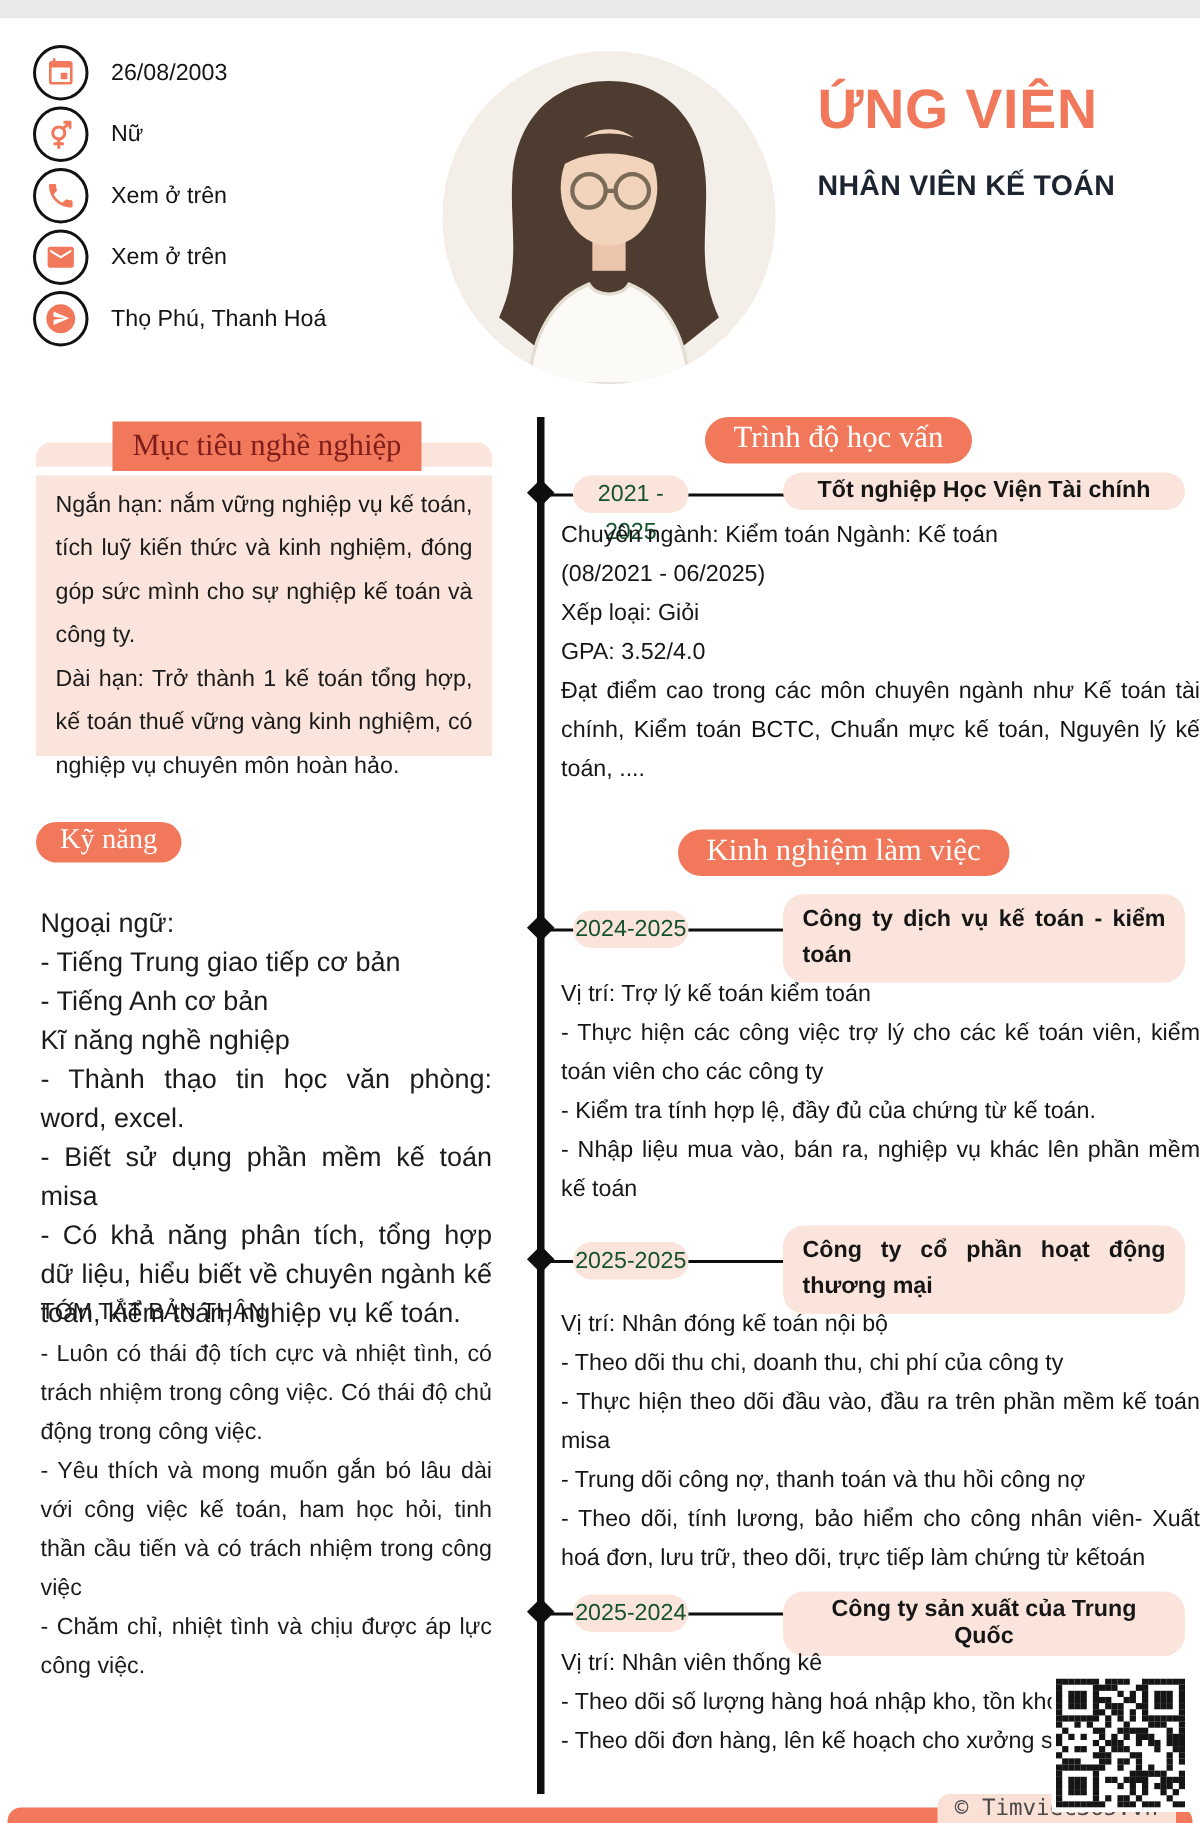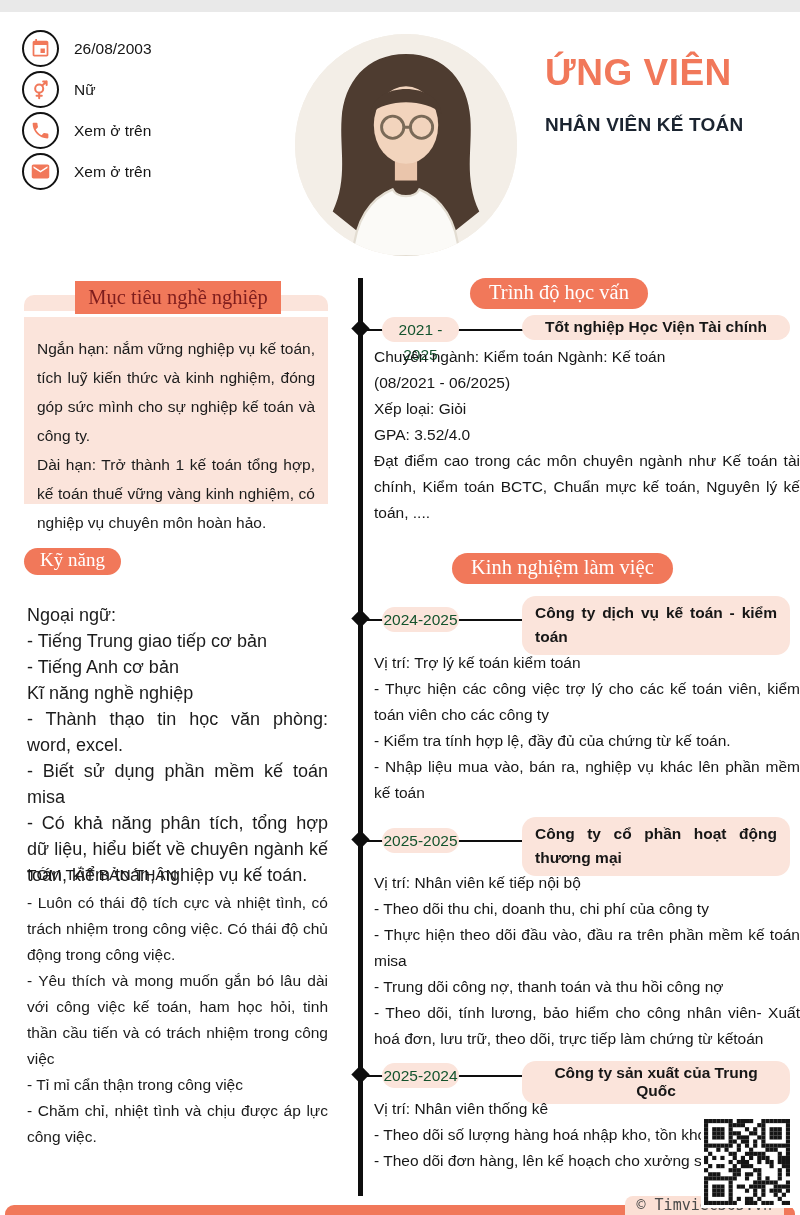--- a/index.html
+++ b/index.html
@@ -31,21 +31,21 @@
   
   .serif{font-family:"Liberation Serif",serif;}
   .head-pill{position:absolute;background:var(--accent);color:#fff;font-family:"Liberation Serif",serif;
     font-size:20.5px;padding:3px 19px 5px;border-radius:17px;white-space:nowrap;}
 
   
   .obj-badge{position:absolute;left:75px;top:269px;width:206px;height:33px;background:var(--accent);
     color:#7f1d1d;font-family:"Liberation Serif",serif;font-size:20.5px;text-align:center;line-height:32px;z-index:2;}
   .obj-strip{position:absolute;left:24px;top:283px;width:304px;height:16px;background:var(--pink);border-radius:10px 10px 0 0;z-index:1;}
   .obj-box{position:absolute;left:24px;top:305px;width:304px;height:187px;background:var(--pink);
-    padding:17px 13px;font-size:15.5px;line-height:29px;text-align:justify;z-index:1;}
+    padding:5px 13px;font-size:15.5px;line-height:29px;text-align:justify;z-index:1;}
   .skills-pill{position:absolute;left:24px;top:536px;background:var(--accent);color:#fff;
     font-family:"Liberation Serif",serif;font-size:19px;padding:1px 16px 4px;border-radius:15px;}
   .skills-text{position:absolute;left:27px;top:590px;width:301px;font-size:18px;line-height:26px;}
   .skills-text div{text-align:justify;}
   .summary{position:absolute;left:27px;top:850px;width:301px;font-size:15.5px;line-height:26px;}
   .summary .sum-head{margin-bottom:2px;}
   .summary div.par{text-align:justify;}
 
   
   .tl-line{position:absolute;left:358px;top:266px;width:5px;height:918px;background:#0e0e0e;}
@@ -103,20 +103,29 @@
       <span class="contact-text">Xem ở trên</span>
     </div>
     <div class="contact-row">
       <span class="icon-circle">
         <svg viewBox="0 0 24 24">
             <path fill="#F1785A" d="M20 4H4c-1.1 0-1.99.9-1.99 2L2 18c0 1.1.9 2 2 2h16c1.1 0 2-.9 2-2V6c0-1.1-.9-2-2-2zm0 4l-8 5-8-5V6l8 5 8-5v2z"></path>
           </svg>
       </span>
       <span class="contact-text">Xem ở trên</span>
     </div>
+    <div class="contact-row">
+      <span class="icon-circle">
+        <svg viewBox="0 0 24 24">
+          <circle cx="12" cy="12" r="11" fill="#F1785A"></circle>
+          <path fill="#ffffff" d="M6.5 16.8 L18.5 11.6 6.5 6.5 6.49 10.5 l8.6 1.1 -8.6 1.1z"></path>
+        </svg>
+      </span>
+      <span class="contact-text">Thọ Phú, Thanh Hoá</span>
+    </div>
   </div>
 
   <div class="photo">
     <svg viewBox="0 0 100 100">
       <rect width="100" height="100" fill="#f3eee7"></rect>
       <path d="M50 9c-18 0-28 13-29 29-1 14 3 27-4 42l20 16h26l20-16c-7-15-3-28-4-42C78 22 68 9 50 9z" fill="#4e3c30"></path>
       <rect x="45" y="54" width="10" height="12" fill="#eac5ab"></rect>
       <ellipse cx="50" cy="41" rx="14.5" ry="17.5" fill="#f2d4bd"></ellipse>
       <path d="M34 36c1-15 31-15 32 0-7-7-25-7-32 0z" fill="#4e3c30"></path>
       <circle cx="44" cy="42" r="5" fill="none" stroke="#7a6a58" stroke-width="1.3"></circle>
@@ -158,21 +167,20 @@
 
   </div>
 
   <div class="summary">
     <div class="sum-head">TÓM TẮT BẢN THÂN</div>
 
       <div class="par">- Luôn có thái độ tích cực và nhiệt tình, có trách nhiệm trong công việc. Có thái độ chủ động trong công việc.</div>
 
       <div class="par">- Yêu thích và mong muốn gắn bó lâu dài với công việc kế toán, ham học hỏi, tinh thần cầu tiến và có trách nhiệm trong công việc</div>
 
-      <div class="par">- Tỉ mỉ cẩn thận trong công việc</div>
 
       <div class="par">- Chăm chỉ, nhiệt tình và chịu được áp lực công việc.</div>
 
   </div>
 
   <div class="tl-line"></div>
 
   <div class="head-pill" style="left:470px;top:266px;">Trình độ học vấn</div>
 
   <div class="entry" style="top:305px;">
@@ -215,21 +223,21 @@
     </div>
   </div>
 
   <div class="entry" style="top:816px;">
     <div class="connector"></div>
     <div class="diamond"></div>
     <div class="date-pill">2025-2025</div>
     <div class="title-pill title-2line">Công ty cổ phần hoạt động thương mại</div>
     <div class="entry-body body-e2">
 
-        <div>Vị trí: Nhân viên kế tiếp nội bộ</div>
+        <div>Vị trí: Nhân đóng kế toán nội bộ</div>
 
         <div>- Theo dõi thu chi, doanh thu, chi phí của công ty</div>
 
         <div>- Thực hiện theo dõi đầu vào, đầu ra trên phần mềm kế toán misa</div>
 
         <div>- Trung dõi công nợ, thanh toán và thu hồi công nợ</div>
 
         <div>- Theo dõi, tính lương, bảo hiểm cho công nhân viên- Xuất hoá đơn, lưu trữ, theo dõi, trực tiếp làm chứng từ kếtoán</div>
 
     </div>

